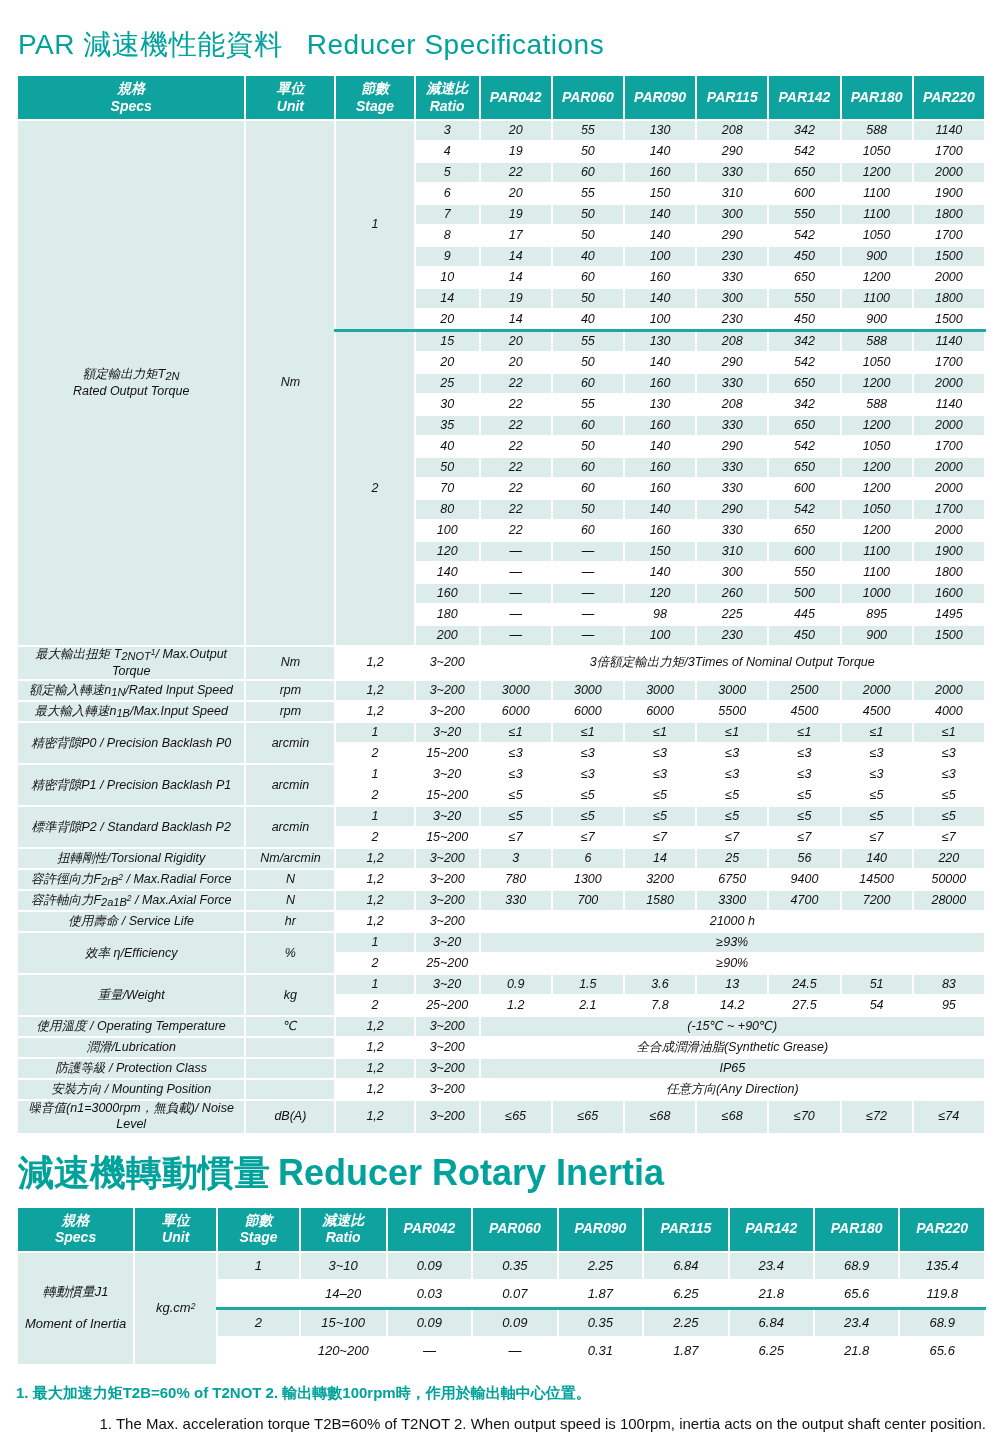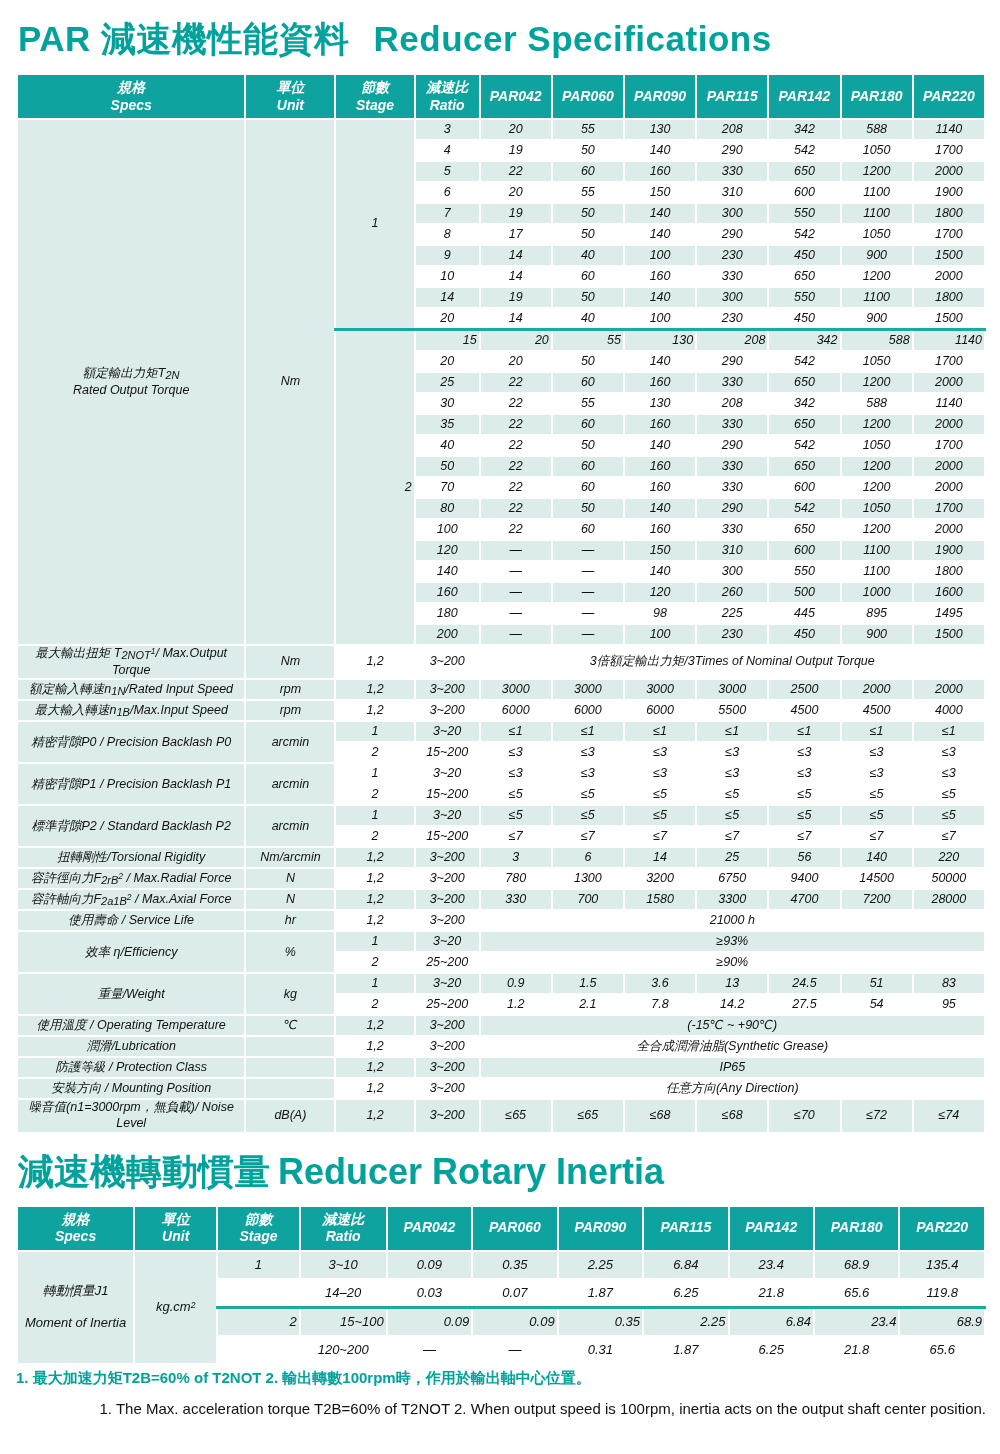--- a/index.html
+++ b/index.html
@@ -1,35 +1,35 @@
 <!DOCTYPE html>
 <html><head>
 <meta charset="utf-8">
 <style>
   html,body{margin:0;padding:0;background:#fff;}
   body{font-family:"Liberation Sans","DejaVu Sans",sans-serif;color:#111;}
   .page{width:1000px;box-sizing:border-box;padding:10px 14px 8px 16px;}
-  .main-title{margin:6px 0 10px 2px;font-size:35px;font-weight:bold;color:#00a29b;letter-spacing:0.5px;}
+  .main-title{margin:16px 0 10px 2px;font-size:28px;font-weight:normal;color:#00a29b;letter-spacing:0.5px;}
   .main-title .en{margin-left:24px;}
   .sub-title{margin:14px 0 8px 2px;font-size:36px;font-weight:bold;color:#00a29b;}
   .sub-title .en{margin-left:8px;}
   table.spec{width:100%;border-collapse:collapse;table-layout:fixed;font-style:italic;}
   table.spec th{background:#0fa3a0;color:#fff;font-weight:bold;font-size:14px;line-height:1.25;
     border:2px solid #fff;padding:4px 0;white-space:pre-line;}
   table.spec td{border:2px solid #fff;background:#fff;text-align:center;font-size:12.5px;
     height:19px;padding:0 2px;line-height:1.25;}
   table.inertia td{height:26px;font-size:13px;}
   tr.shade td{background:#dcecea;}
   td.lab{background:#dcecea !important;text-align:left;font-size:11px;padding-left:7px;line-height:1.8;}
   td.unit{background:#dcecea !important;font-size:12.5px;}
   td.stage{background:#dcecea !important;}
-  tr.sep td{border-top:3px solid #1fa8a1;text-align:right;}
+  tr.sep td{border-top:3px solid #1fa8a1;}
   sub{font-size:11px;vertical-align:-2px;}
   sup{font-size:8.5px;vertical-align:3px;}
-  .notes{margin-top:2px;line-height:1.45;}
+  .notes{margin-top:16px;line-height:1.45;}
   .notes p{margin:2px 0;font-size:15px;}
   .notes .zh{color:#00a29b;font-weight:bold;}
   .notes .en-block{margin-top:10px;text-align:right;}
 </style>
 </head>
 <body>
 
 <div class="page">
 
   <h1 class="main-title"><span>PAR 減速機性能資料</span><span class="en">Reducer Specifications</span></h1>

